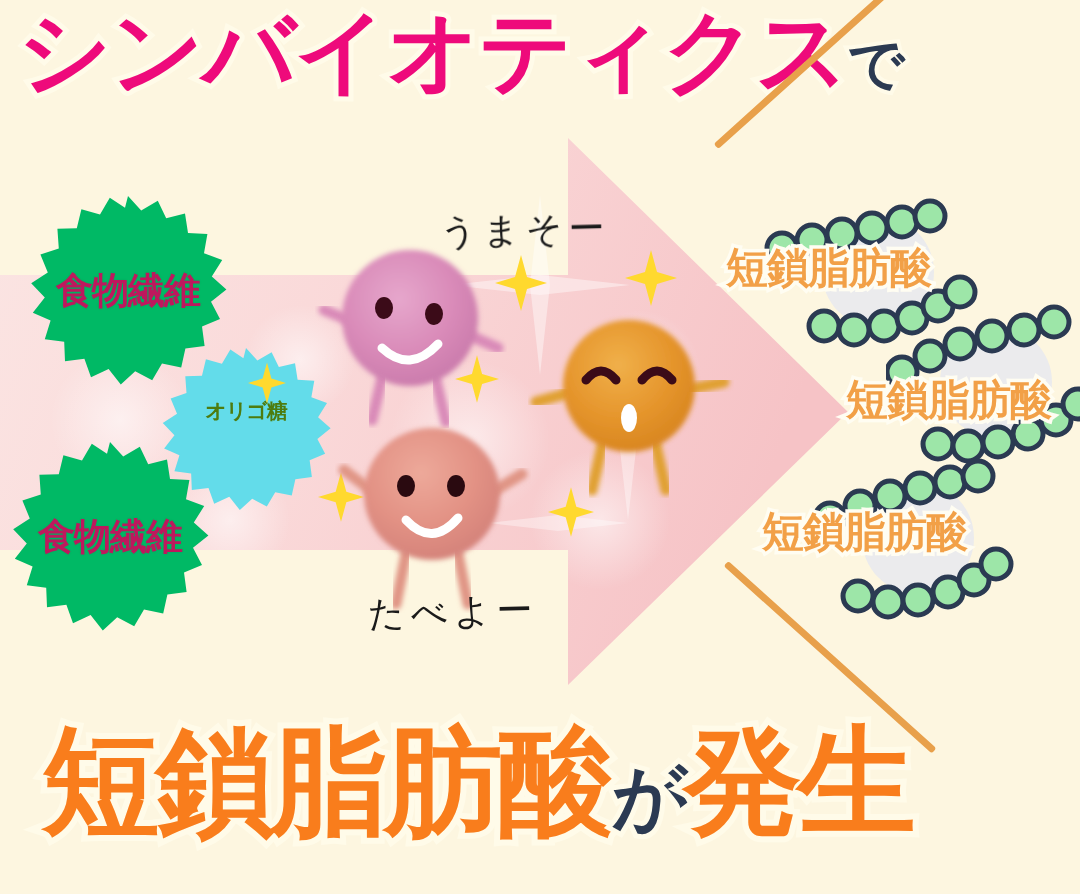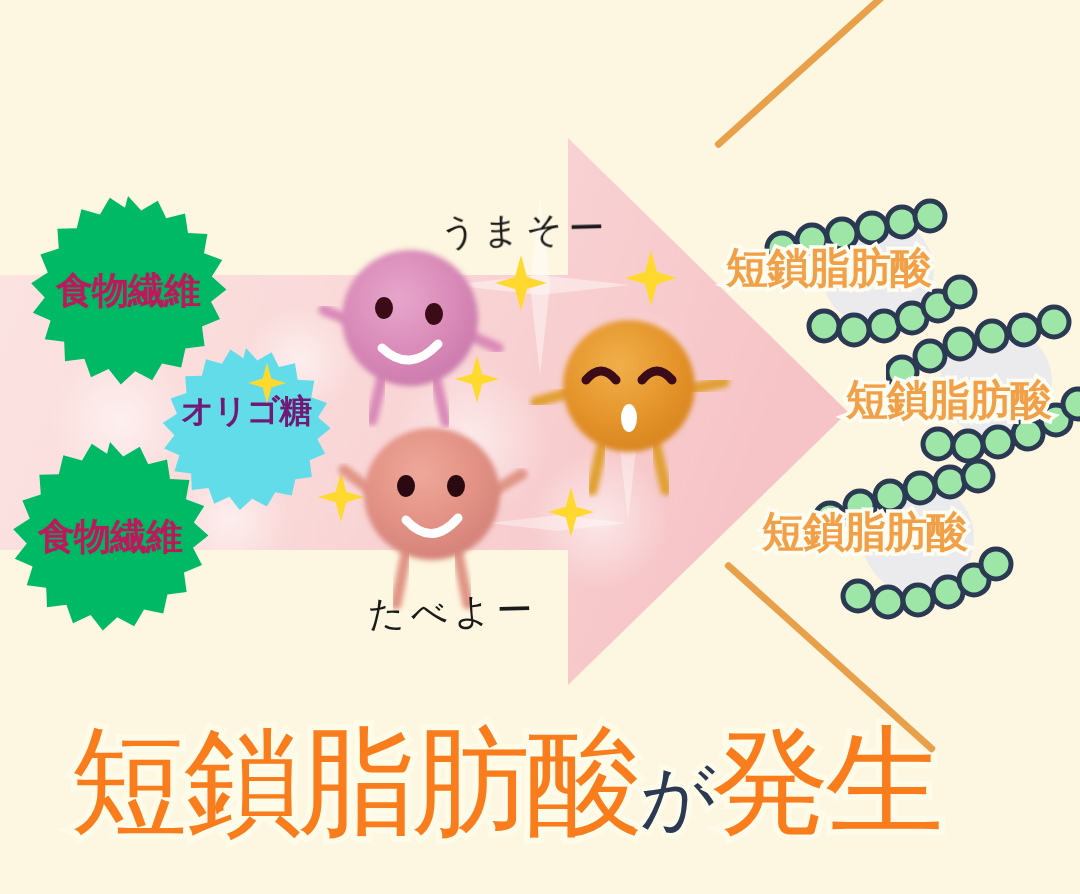--- a/index.html
+++ b/index.html
@@ -21,28 +21,27 @@
     -webkit-text-stroke:10px #fffbe9;
     paint-order:stroke fill;
     font-family:"DejaVu Sans","Liberation Sans",sans-serif;
   }
   .title-top .suffix{
     font-size:56px;color:#2b3a52;-webkit-text-stroke:8px #fffbe9;
     paint-order:stroke fill;vertical-align:baseline;
   }
   .title-bottom{
     position:absolute;left:42px;top:722px;
-    font-size:118px;font-weight:normal;line-height:1;
+    font-size:118px;font-weight:bold;line-height:1;
     letter-spacing:-4px;
     white-space:nowrap;
     color:#f97d1c;
     -webkit-text-stroke:12px #fffbe9;
     paint-order:stroke fill;
     font-family:"DejaVu Sans","Liberation Sans",sans-serif;
-    margin-left:28px;
   }
   .title-bottom .suffix{
     font-size:74px;color:#2b3a52;-webkit-text-stroke:10px #fffbe9;
     paint-order:stroke fill;
   }
 
   
   .arrow-wrap{position:absolute;left:0;top:120px;width:880px;height:580px;}
 
   
@@ -50,21 +49,21 @@
     position:absolute;display:flex;align-items:center;justify-content:center;
     text-align:center;font-weight:bold;line-height:1.05;
     font-family:"DejaVu Sans","Liberation Sans",sans-serif;
   }
   .badge .txt{position:relative;z-index:3;}
   .badge-fiber .txt{
     color:#be185d;font-size:37px;letter-spacing:-1px;
     text-shadow:0 0 3px rgba(0,0,0,.08);
   }
   .badge-oligo .txt{
-    color:#701a75;font-size:33px;letter-spacing:-1px;
+    color:#4d7c0f;font-size:21px;letter-spacing:-1px;
   }
   .starburst{position:absolute;inset:0;z-index:1;}
 
   
   .scfa{
     position:absolute;white-space:nowrap;font-weight:bold;
     color:#f2a047;
     -webkit-text-stroke:7px #fffdf2;
     paint-order:stroke fill;
     font-family:"DejaVu Sans","Liberation Sans",sans-serif;
@@ -323,18 +322,21 @@
         <circle cx="82" cy="150" r="15"></circle>
         <circle cx="112" cy="148" r="15"></circle>
         <circle cx="142" cy="140" r="15"></circle>
         <circle cx="168" cy="128" r="15"></circle>
         <circle cx="190" cy="112" r="15"></circle>
       </g>
     </svg>
   </div>
   <div class="scfa" style="left:762px;top:504px;font-size:42px;">短鎖脂肪酸</div>
 
+  <div class="title-top">
+    <span>シンバイオティクス</span><span class="suffix">で</span>
+  </div>
 
   <div class="title-bottom">
     <span>短鎖脂肪酸</span><span class="suffix">が</span><span>発生</span>
   </div>
 
 </div>
 
 </body></html>

